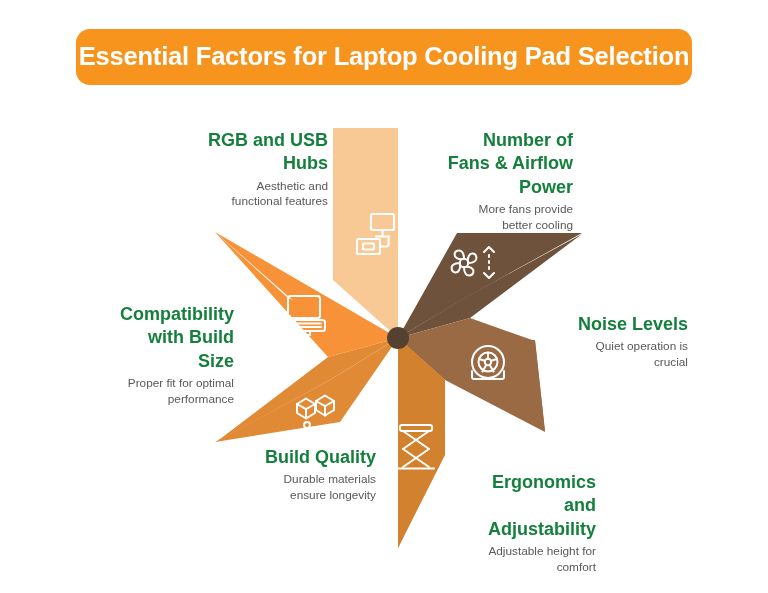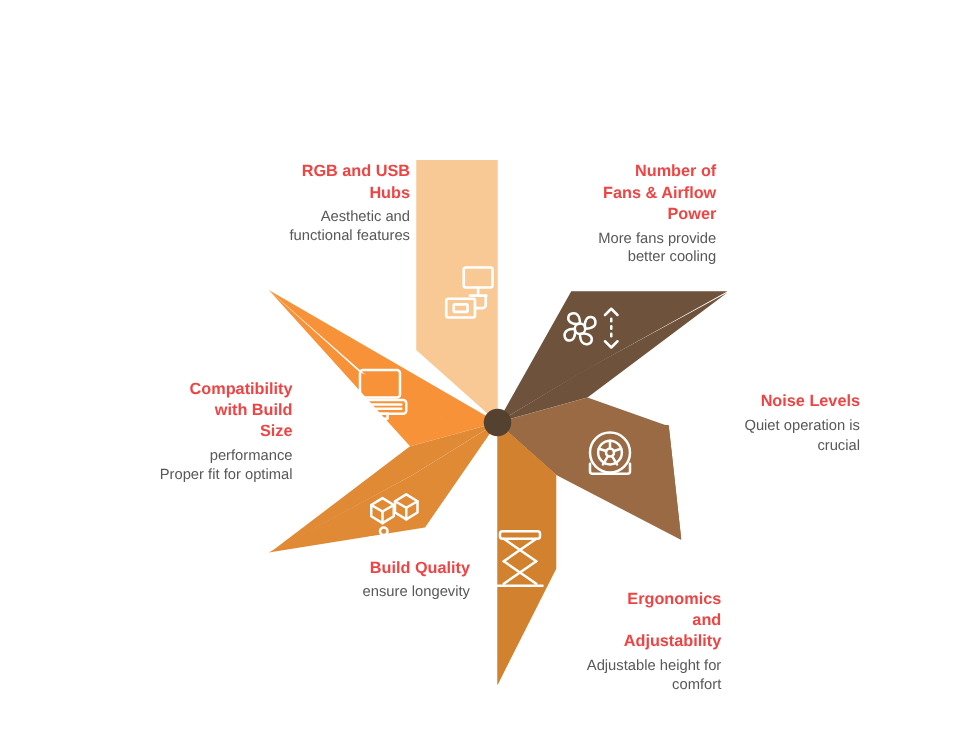--- a/index.html
+++ b/index.html
@@ -51,48 +51,51 @@
     position: absolute;
     left: 0;
     top: 0;
     width: 768px;
     height: 593px;
   }
 
   
   .callout { position: absolute; }
   .callout .c-title {
-    font-size: 13px;
+    font-size: 18px;
     font-weight: bold;
-    color: #ef4444;
+    color: #15803d;
     line-height: 1.30;
     margin: 0;
   }
   .callout .c-desc {
     font-size: 11.8px;
     font-weight: normal;
     color: #58585A;
     line-height: 1.33;
     margin: 3px 0 0 0;
   }
   .align-right { text-align: right; }
   .align-left  { text-align: right;  }
 
   #callout-rgb        { left: 196px; top: 129px; width: 132px; }
   #callout-fans       { left: 428px; top: 129px; width: 145px; }
   #callout-compat     { left: 110px; top: 303px; width: 124px; }
   #callout-noise      { left: 538px; top: 313px; width: 150px; }
   #callout-build      { left: 240px; top: 446px; width: 136px; }
-  #callout-ergo       { left: 432px; top: 471px; width: 145px; }
+  #callout-ergo       { left: 451px; top: 471px; width: 145px; }
 </style>
 </head>
 <body>
 
 <div id="page">
 
+  <div id="title-banner" style="background: rgb(247, 148, 30);">
+    <span id="title-text" style="color: rgb(255, 255, 255);">Essential Factors for Laptop Cooling Pad Selection</span>
+  </div>
 
   <svg id="pinwheel" viewBox="0 0 768 593">
 
     <g>
       <polygon points="398,338 333,280 333,128 398,128 398,338" fill="#F9C995"></polygon>
       <polygon points="398,338 336,248 336,128 398,128" fill="#F9C995"></polygon>
 
       <g fill="none" stroke="#FFFFFF" stroke-width="2.1" stroke-linejoin="round" stroke-linecap="round">
         <rect x="371" y="214" width="23" height="16" rx="1.6"></rect>
         <line x1="382.5" y1="230" x2="382.5" y2="236"></line>
@@ -213,40 +216,41 @@
     </div>
   </div>
 
   <div id="callout-compat" class="callout align-right">
     <div class="c-title">
       <div>Compatibility</div>
       <div>with Build</div>
       <div>Size</div>
     </div>
     <div class="c-desc">
+      <div>Proper fit for optimal</div>
       <div>performance</div>
-      <div>Proper fit for optimal</div>
     </div>
   </div>
 
   <div id="callout-noise" class="callout align-left">
     <div class="c-title">
       <div>Noise Levels</div>
     </div>
     <div class="c-desc">
       <div>Quiet operation is</div>
       <div>crucial</div>
     </div>
   </div>
 
   <div id="callout-build" class="callout align-right">
     <div class="c-title">
       <div>Build Quality</div>
     </div>
     <div class="c-desc">
+      <div>Durable materials</div>
       <div>ensure longevity</div>
     </div>
   </div>
 
   <div id="callout-ergo" class="callout align-left">
     <div class="c-title">
       <div>Ergonomics</div>
       <div>and</div>
       <div>Adjustability</div>
     </div>

